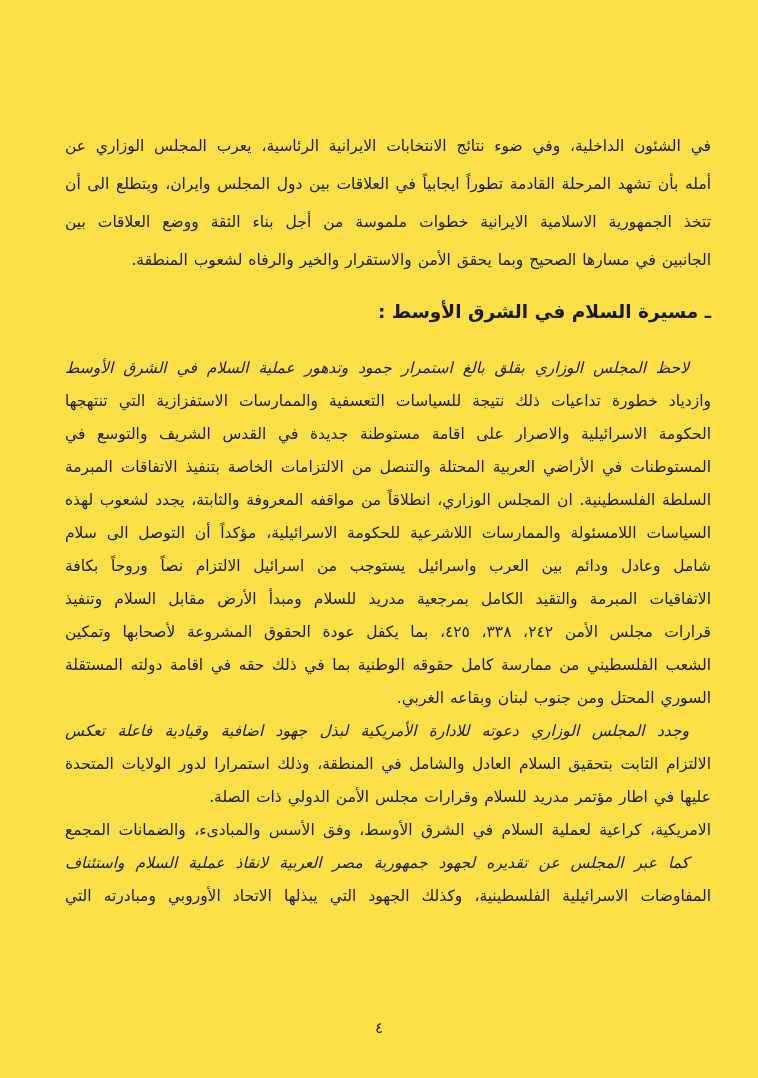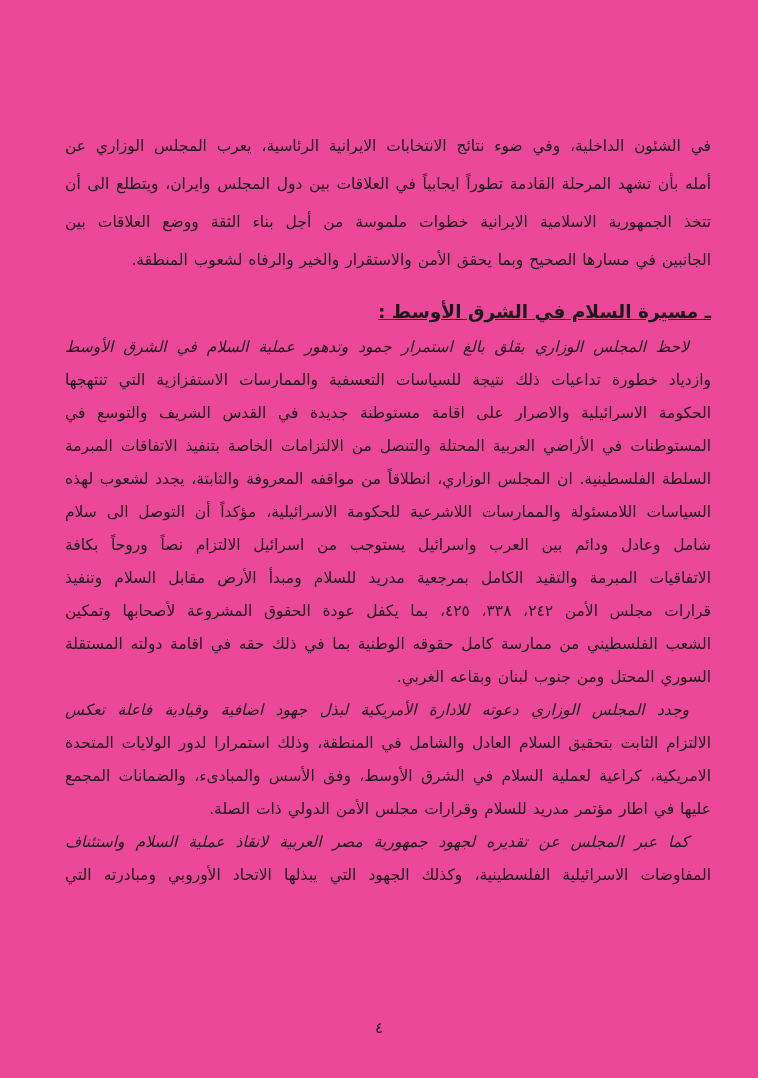--- a/index.html
+++ b/index.html
@@ -4,21 +4,21 @@
 <style>
   html, body {
     margin: 0;
     padding: 0;
     background: #ffffff;
   }
   .page {
     position: relative;
     width: 758px;
     height: 1078px;
-    background: #ec4899;
+    background: #fde047;
     font-family: "DejaVu Sans", sans-serif;
     color: #1a1a1a;
     direction: rtl;
     overflow: hidden;
   }
   .text-block {
     position: absolute;
     top: 127px;
     right: 47px;
     width: 646px;
@@ -41,23 +41,22 @@
     text-align-last: right;
   }
   .indent {
     text-indent: 22px;
     font-style: italic;
   }
   .heading {
     font-size: 18.5px;
     font-weight: bold;
     line-height: 30px;
-    margin: 18px 0 4px 0;
+    margin: 18px 0 25px 0;
     text-align: right;
-    text-decoration: underline;
   }
   .page-number {
     position: absolute;
     top: 1019px;
     left: 0;
     right: 0;
     text-align: center;
     font-size: 15px;
     color: #111111;
   }
@@ -87,22 +86,22 @@
       <div class="line">شامل وعادل ودائم بين العرب واسرائيل يستوجب من اسرائيل الالتزام نصاً وروحاً بكافة</div>
       <div class="line">الاتفاقيات المبرمة والتقيد الكامل بمرجعية مدريد للسلام ومبدأ الأرض مقابل السلام وتنفيذ</div>
       <div class="line">قرارات مجلس الأمن ٢٤٢، ٣٣٨، ٤٢٥، بما يكفل عودة الحقوق المشروعة لأصحابها وتمكين</div>
       <div class="line">الشعب الفلسطيني من ممارسة كامل حقوقه الوطنية بما في ذلك حقه في اقامة دولته المستقلة على</div>
       <div class="line lastline">السوري المحتل ومن جنوب لبنان وبقاعه الغربي.</div>
     </div>
 
     <div class="para">
       <div class="line indent">وجدد المجلس الوزاري دعوته للادارة الأمريكية لبذل جهود اضافية وقيادية فاعلة تعكس</div>
       <div class="line">الالتزام الثابت بتحقيق السلام العادل والشامل في المنطقة، وذلك استمرارا لدور الولايات المتحدة</div>
+      <div class="line lastline">عليها في اطار مؤتمر مدريد للسلام وقرارات مجلس الأمن الدولي ذات الصلة.</div>
       <div class="line">الامريكية، كراعية لعملية السلام في الشرق الأوسط، وفق الأسس والمبادىء، والضمانات المجمع</div>
-      <div class="line lastline">عليها في اطار مؤتمر مدريد للسلام وقرارات مجلس الأمن الدولي ذات الصلة.</div>
     </div>
 
     <div class="para">
       <div class="line indent">كما عبر المجلس عن تقديره لجهود جمهورية مصر العربية لانقاذ عملية السلام واستئناف</div>
       <div class="line">المفاوضات الاسرائيلية الفلسطينية، وكذلك الجهود التي يبذلها الاتحاد الأوروبي ومبادرته التي</div>
     </div>
 
   </div>
 
   <div class="page-number">٤</div>

